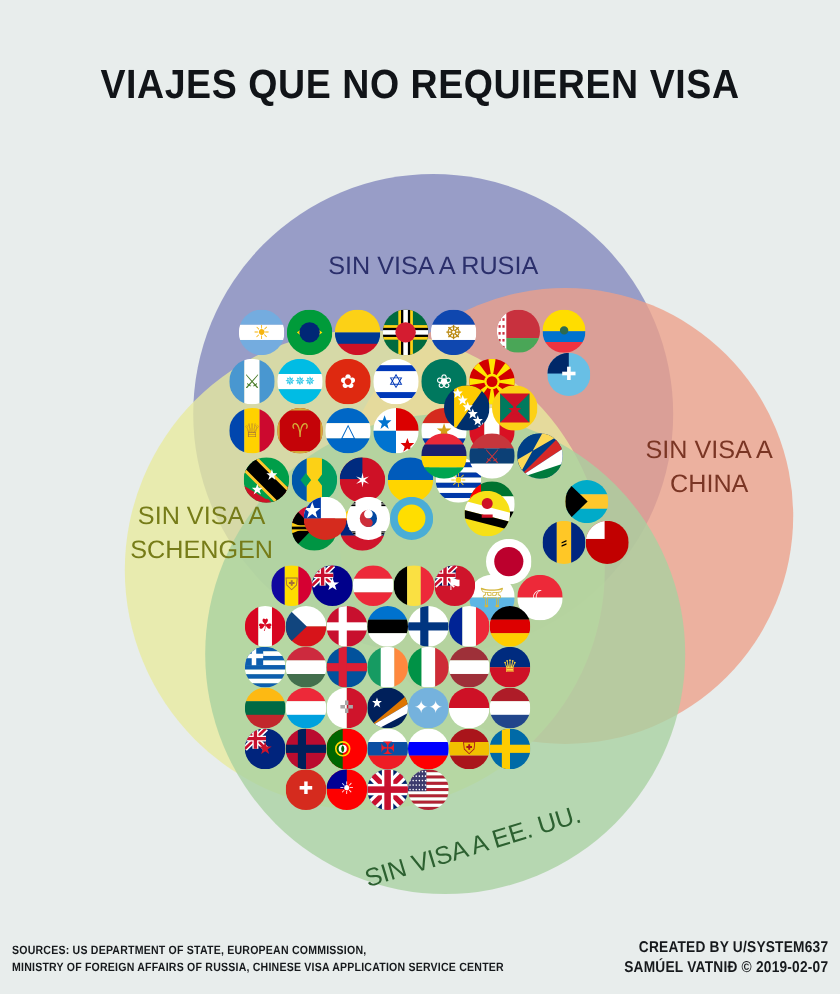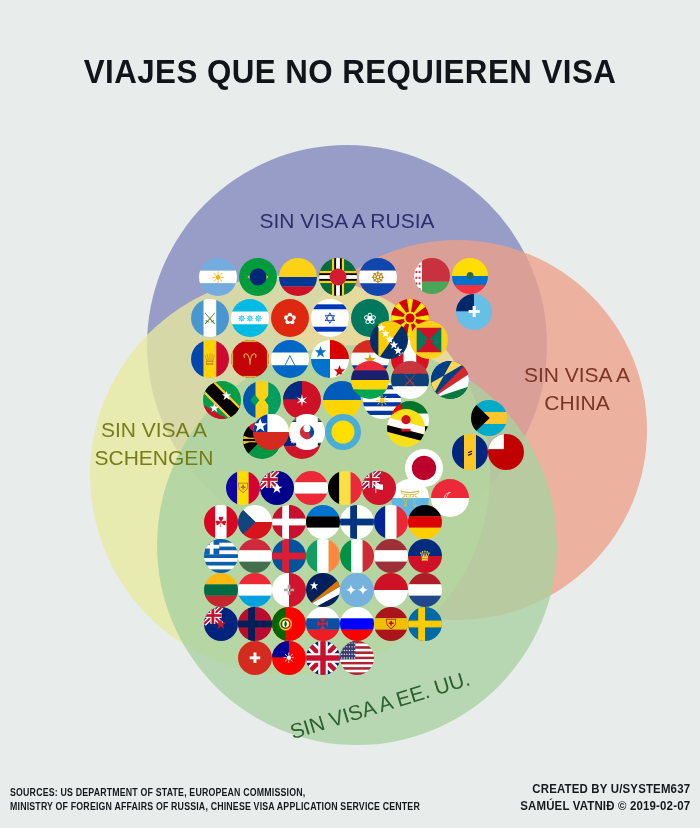--- a/index.html
+++ b/index.html
@@ -34,21 +34,21 @@
     font-weight: bold;
     letter-spacing: 0.5px;
     color: #111418;
     transform: scaleX(0.92);
     transform-origin: center center;
   }
 
   
   .venn {
     position: absolute;
-    left: 2px;
+    left: 16px;
     top: 0;
     width: 556px;
     height: 828px;
     text-decoration: underline;
   }
   .venn svg { display: block; }
 
   
   .flags {
     position: absolute;

